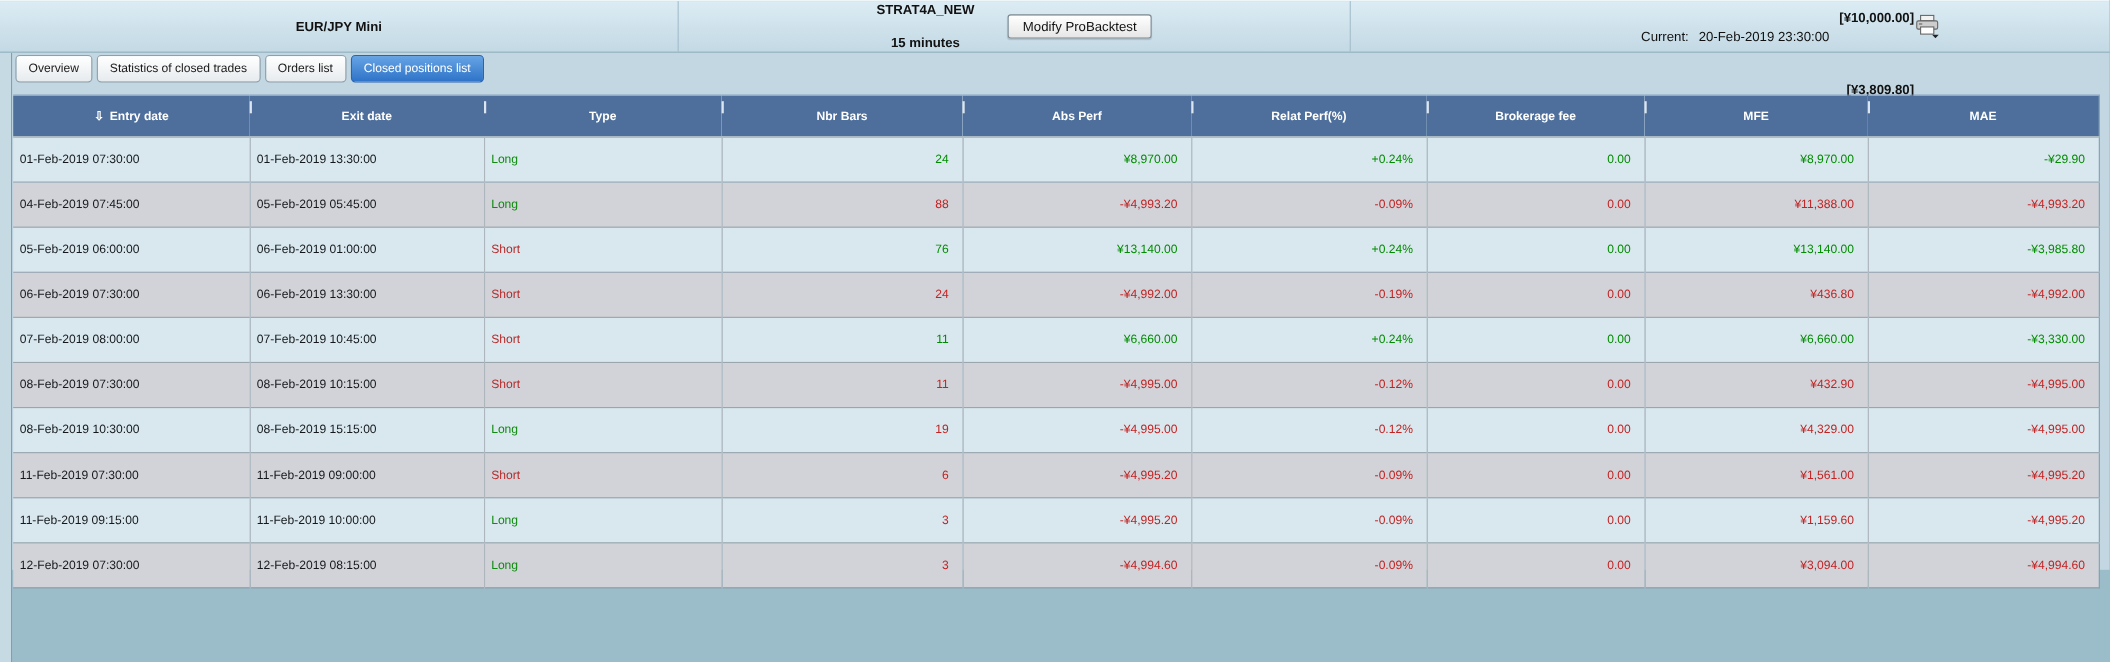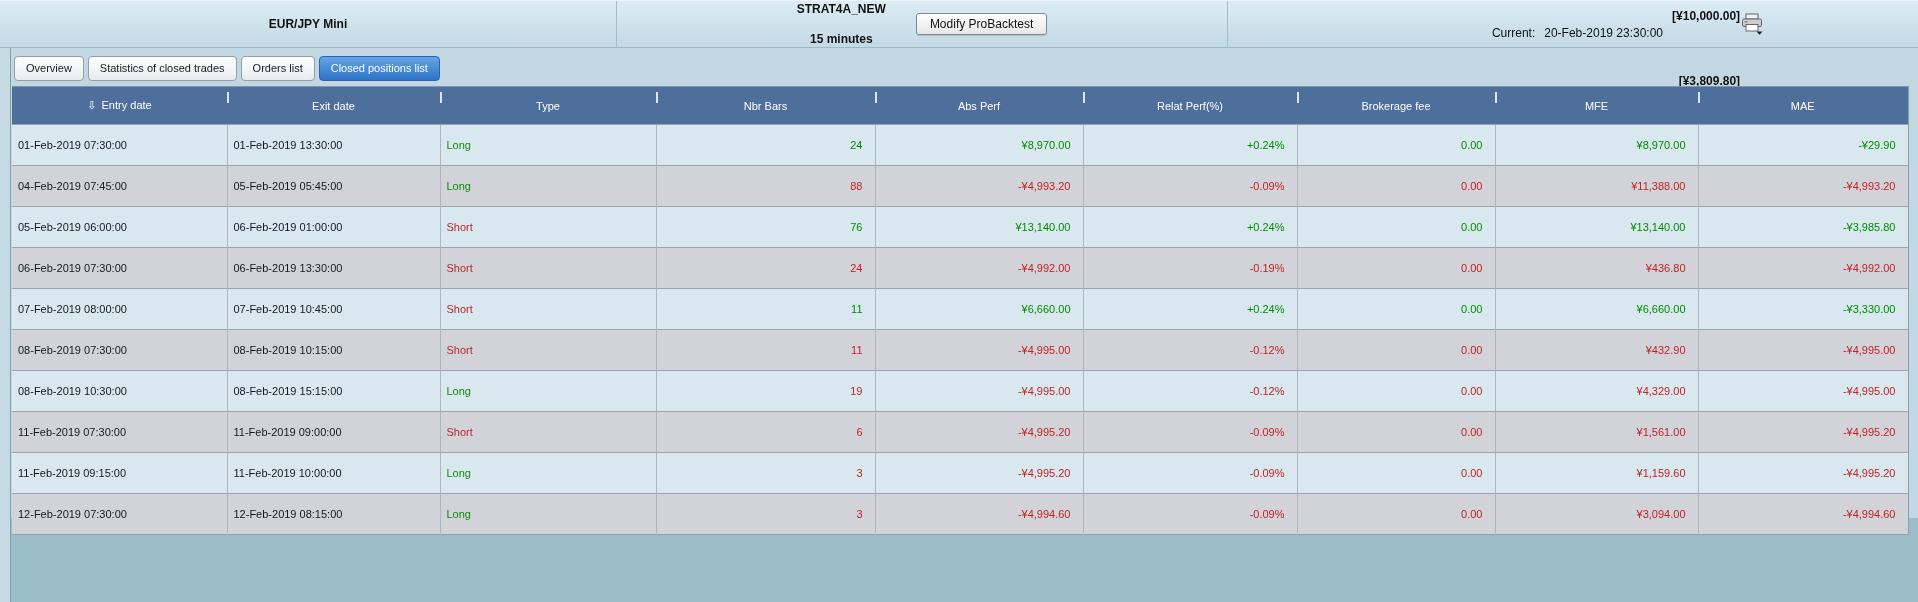--- a/index.html
+++ b/index.html
@@ -29,37 +29,37 @@
   }
   .session { display:flex; align-items:center; transform:translateX(55px); }
   .si-grid { display:grid; grid-template-columns:auto auto auto; column-gap:9px; row-gap:1px; font-size:12px; line-height:16px; }
   .si-dt { text-align:right; }
   .si-val { font-weight:bold; text-align:right;margin-top:48px; }
   .printer { cursor:pointer; display:block; }
   
   .upper-bg { position:absolute; top:48px; left:0; width:1918px; height:470px; background:#c2d7e2; }
   .left-strip { position:absolute; top:48px; left:0; width:11px; height:554px; background:#c6dae4; border-right:1px solid #829fae; z-index:4; }
   
-  .tabbar { position:absolute; top:50px; left:14px; height:34px; display:flex; align-items:flex-end; gap:4px; z-index:6; }
+  .tabbar { position:absolute; top:50px; left:14px; height:34px; display:flex; gap:4px; z-index:6; }
   .tab {
     height:25px; margin-bottom:3px; padding:5px 11px 0; font-size:11px; color:#1a1a1a;
     background:linear-gradient(#ffffff,#e7ebee); border:1px solid #8fa0ab; border-radius:4px;
     white-space:nowrap; cursor:pointer;
   }
   .tab.active {
     background:linear-gradient(#66a4e4,#2e73c8); color:#ffffff; border-color:#2a63ae;
   }
   
   .datatable {
     position:absolute; top:86px; left:12px; width:1896px; z-index:6;
     border-collapse:collapse; table-layout:fixed; font-size:11px;
     border-right:1px solid #86a0ad; border-bottom:1px solid #8da0ab;
   }
   .datatable thead th {
-    height:20px; padding:12px; background:#4e6f9c; color:#ffffff; font-weight:normal;
+    height:20px; padding:12px; background:#4e6f9c; color:#ffffff; font-weight:bold;
     text-align:center; position:relative; border-top:1px solid #7e95b8; cursor:pointer;
     white-space:nowrap;
   }
   .datatable thead th + th::before {
     content:""; position:absolute; left:0; top:5px; width:2px; height:11px; background:#dde6f0;
   }
   .sort-ico { margin-right:5px; font-size:11px; }
   .datatable td {
     height:41px; padding:0 6px; border-top:1px solid #9aa5ae; border-left:1px solid #aeb6bd;
     white-space:nowrap; overflow:hidden; vertical-align:middle;

